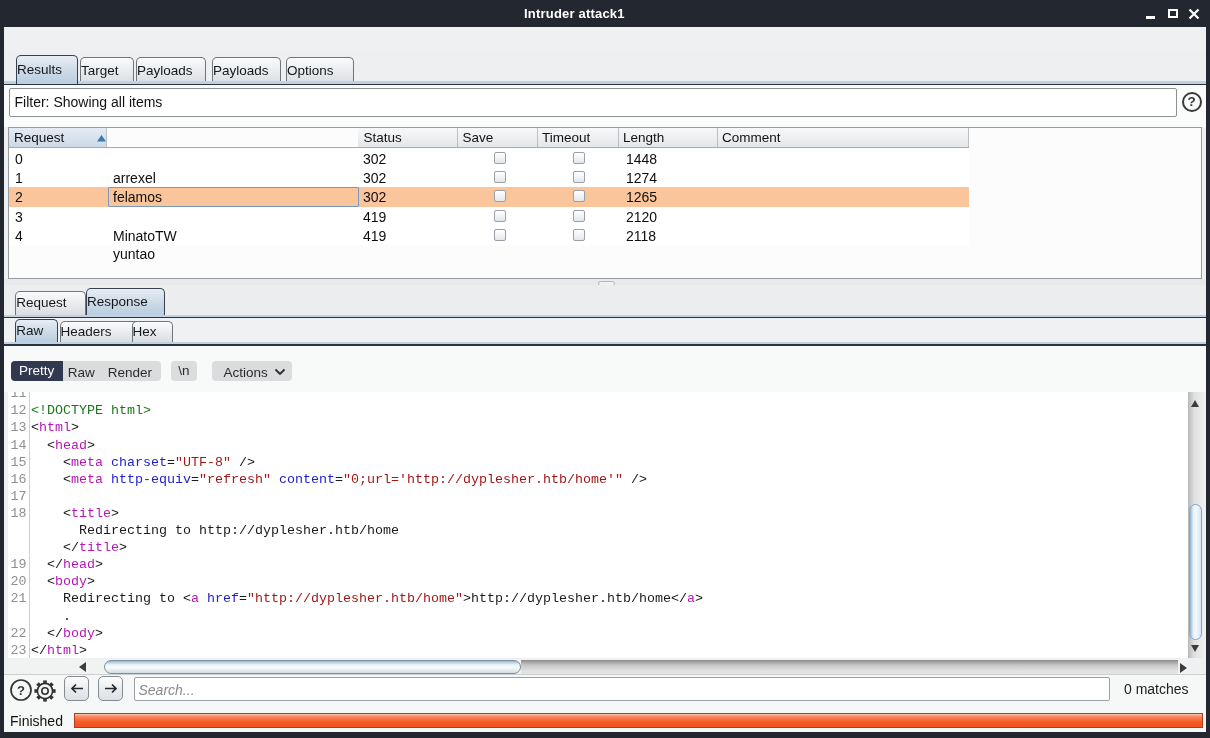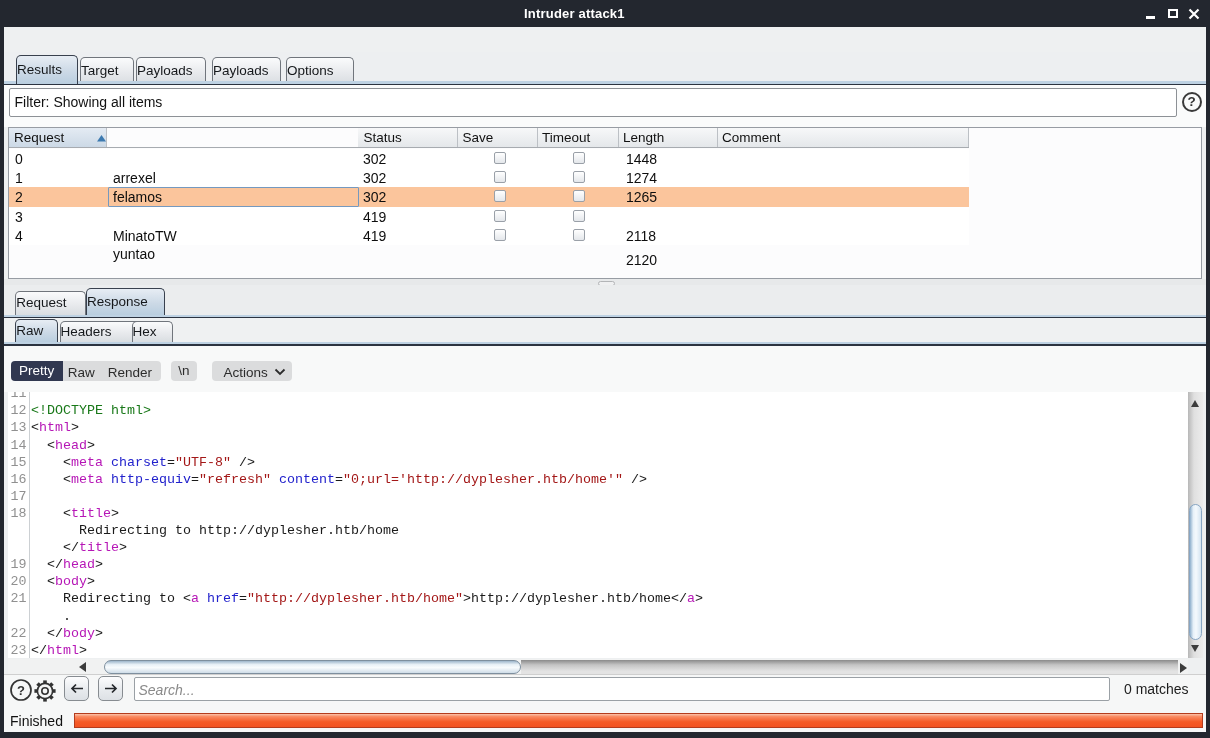--- a/index.html
+++ b/index.html
@@ -142,21 +142,21 @@
         <div style="left:354px;">302</div>
         <div style="left:617px;">1265</div>
       <div class="cb" style="left:485px;top:3.2px;"></div>
         <div class="cb" style="left:564px;top:3.2px;"></div>
       <div id="focuscell" style="left:99px;top:0;width:251px;height:19.4px;"></div>
     </div>
     <div class="trow" style="top:78.7px;background:#fff;">
       <div style="left:6px;">3</div>
         <div style="left:104px;margin-top:37px;">yuntao</div>
         <div style="left:354px;">419</div>
-        <div style="left:617px;margin-top:43px;">2120</div>
+        <div style="left:617px;">2120</div>
       <div class="cb" style="left:485px;top:3.2px;"></div>
         <div class="cb" style="left:564px;top:3.2px;"></div>
     </div>
     <div class="trow" style="top:98.1px;background:#fff;">
       <div style="left:6px;">4</div>
         <div style="left:104px;">MinatoTW</div>
         <div style="left:354px;">419</div>
         <div style="left:617px;">2118</div>
       <div class="cb" style="left:485px;top:3.2px;"></div>
         <div class="cb" style="left:564px;top:3.2px;"></div>

